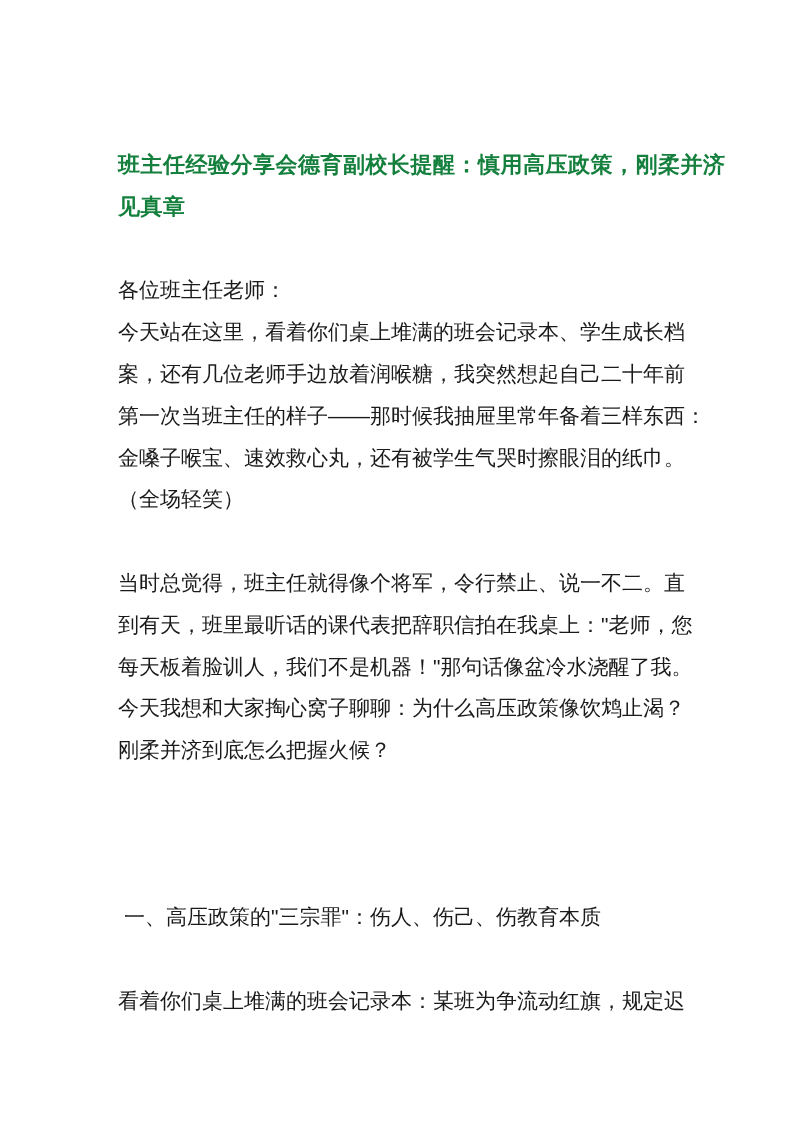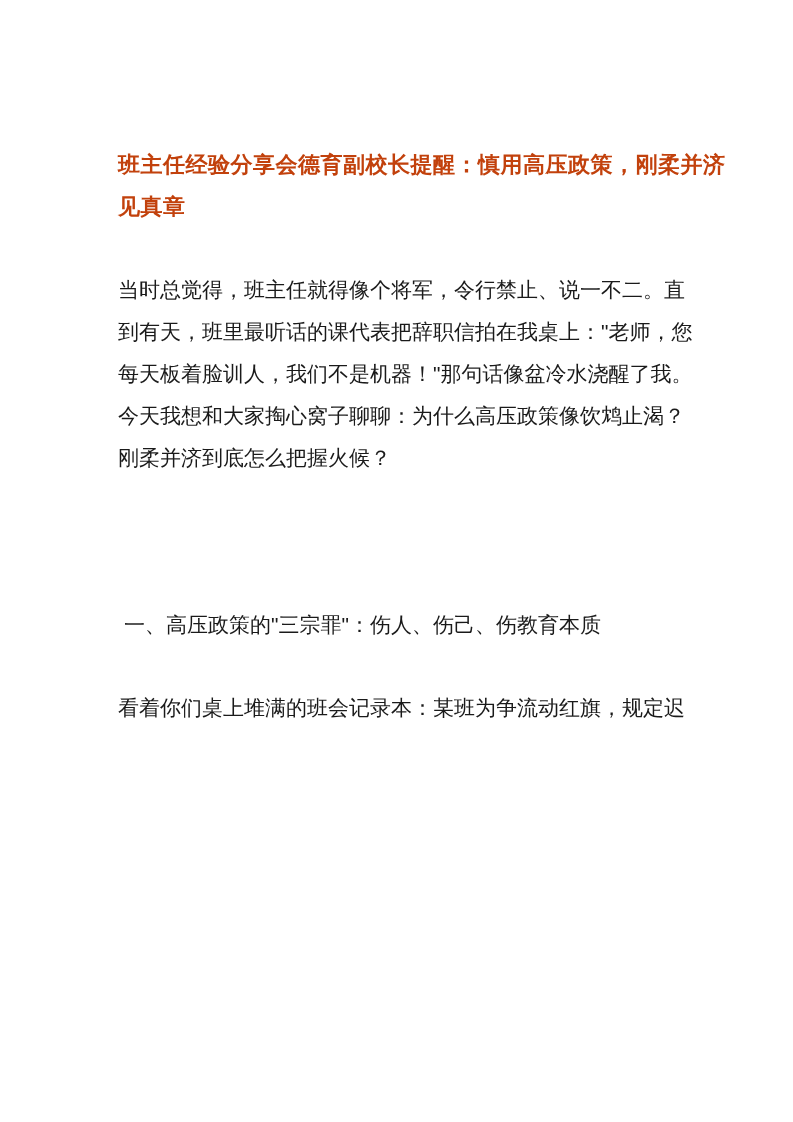--- a/index.html
+++ b/index.html
@@ -21,21 +21,21 @@
     top: 144px;
     width: 620px;
   }
   .doc-title {
     margin: 0;
     font-size: 22px;
     font-weight: 700;
     line-height: 41.8px;
     letter-spacing: 0.5px;
     white-space: pre-line;
-    color: #c2410c;
+    color: #15803d;
   }
   .para {
     margin: 0;
     font-size: 21px;
     font-weight: 400;
     line-height: 41.8px;
     white-space: pre-line;
     color: #1a1a1a;
   }
   .gap-before-1 { margin-top: 41.8px; }
@@ -49,20 +49,26 @@
     color: #1a1a1a;
   }
 </style>
 </head>
 <body>
 
 <div class="page">
   <div class="content">
     <h1 class="doc-title">班主任经验分享会德育副校长提醒：慎用高压政策，刚柔并济
 见真章</h1>
+    <p class="para gap-before-1">各位班主任老师：</p>
+    <p class="para">今天站在这里，看着你们桌上堆满的班会记录本、学生成长档
+案，还有几位老师手边放着润喉糖，我突然想起自己二十年前
+第一次当班主任的样子——那时候我抽屉里常年备着三样东西：
+金嗓子喉宝、速效救心丸，还有被学生气哭时擦眼泪的纸巾。
+（全场轻笑）</p>
     <p class="para gap-before-1">当时总觉得，班主任就得像个将军，令行禁止、说一不二。直
 到有天，班里最听话的课代表把辞职信拍在我桌上："老师，您
 每天板着脸训人，我们不是机器！"那句话像盆冷水浇醒了我。
 今天我想和大家掏心窝子聊聊：为什么高压政策像饮鸩止渴？
 刚柔并济到底怎么把握火候？</p>
     <h2 class="section-heading">一、高压政策的"三宗罪"：伤人、伤己、伤教育本质</h2>
     <p class="para gap-before-1">看着你们桌上堆满的班会记录本：某班为争流动红旗，规定迟</p>
   </div>
 </div>
 

